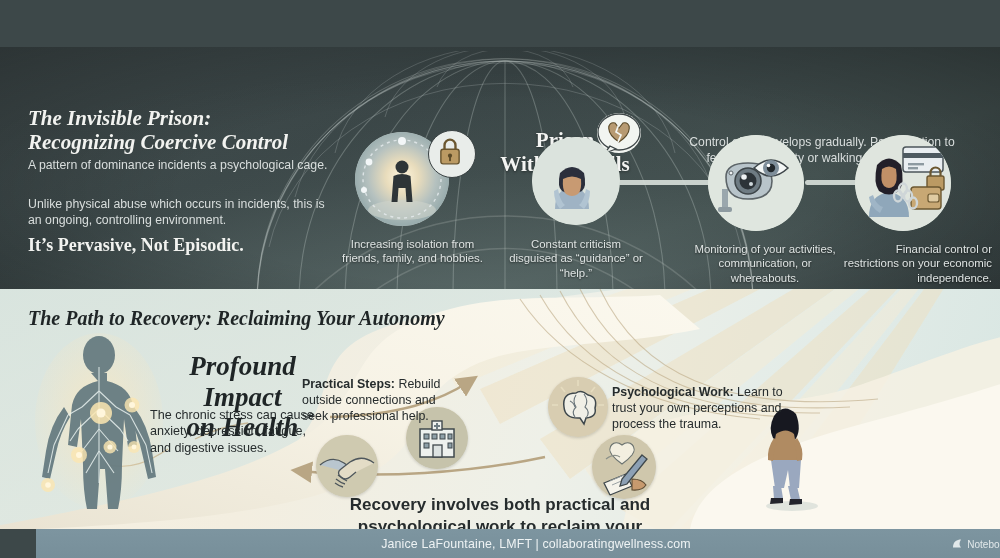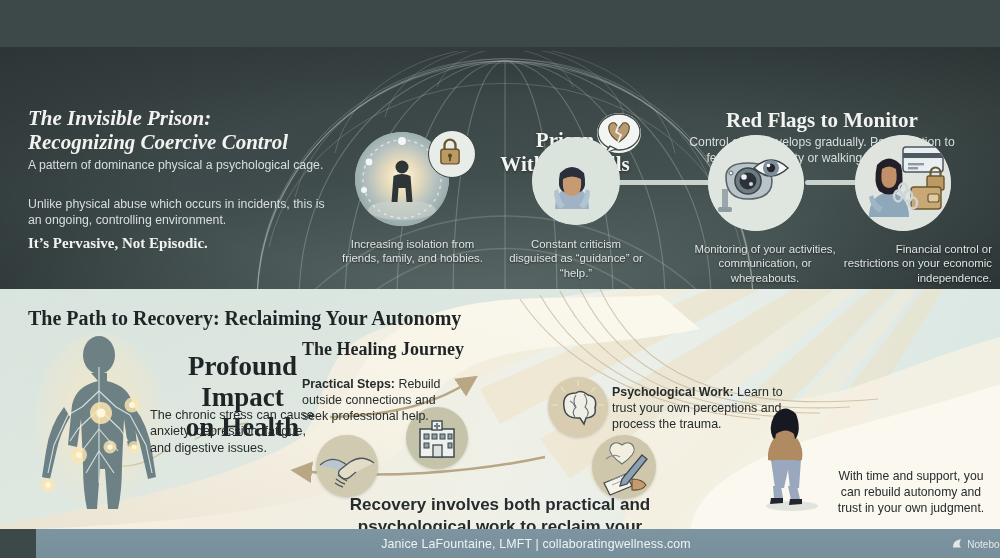--- a/index.html
+++ b/index.html
@@ -25,21 +25,21 @@
   .blk{position:absolute;}
   h2.lead{font-family:"Liberation Serif",serif;color:#f2f3f0;font-weight:700;
     margin:0;line-height:1.12;}
   p.body-dark{color:#d9dedd;margin:0;line-height:1.28;}
 
   .tl-title{left:28px;top:60px;width:310px;}
   .tl-title h2{font-size:21px;font-style:italic;}
   .tl-sub{left:28px;top:111px;width:320px;font-size:12.3px;}
   .tl-para{left:28px;top:150px;width:300px;font-size:12.3px;}
   .tl-strong{left:28px;top:188px;font-family:"Liberation Serif",serif;color:#f2f3f0;
-    font-weight:700;font-size:15px;text-align:right;}
+    font-weight:700;font-size:18px;text-align:right;}
 
   .prison-hd{left:470px;top:82px;width:190px;text-align:center;
     font-family:"Liberation Serif",serif;color:#f3f4f2;font-weight:700;font-size:21px;
     line-height:1.14;text-shadow:0 1px 3px rgba(0,0,0,.45);}
 
   .rf-title{left:662px;top:62px;width:320px;text-align:center;}
   .rf-title h2{font-size:21px;}
   .rf-sub{left:672px;top:88px;width:300px;text-align:center;font-size:12.2px;}
 
   
@@ -53,21 +53,21 @@
 
   .connector{position:absolute;height:5px;background:#d6ddd8;opacity:.92;border-radius:3px;}
 
   
   .light-panel{position:absolute;left:0;top:289px;width:1000px;height:240px;overflow:hidden;
     background:
       linear-gradient(105deg,#f6f1e2 0%,#f3eee0 28%,#eef0e8 55%,#e3ece8 78%,#d8e6e2 100%);}
   .rays{position:absolute;right:-40px;top:-150px;width:620px;height:470px;opacity:.85;}
   .path-svg{position:absolute;left:0;top:0;width:1000px;height:240px;}
 
-  h2.lead-l{font-family:"Liberation Serif",serif;color:#1f2526;font-weight:700;margin:0;line-height:1.13;}
+  h2.lead-l{font-family:"Liberation Serif",serif;color:#1f2526;font-weight:700;margin:0;line-height:1.13;font-style:italic;}
   p.body-l{color:#262c2d;margin:0;line-height:1.3;}
 
   .pr-title{left:28px;top:18px;font-size:20px;}
   .pi-title{left:150px;top:62px;width:185px;font-size:18px;text-align:center;}
   .pi-body{left:150px;top:118px;width:175px;font-size:12.6px;}
 
   .hj-title{left:302px;top:50px;font-size:18px;}
   .ps-body{left:302px;top:87px;width:160px;font-size:12.4px;}
   .pw-body{left:612px;top:95px;width:185px;font-size:12.4px;}
   .lead-in{font-weight:700;}
@@ -122,32 +122,29 @@
         <path d="M10 300 C 120 120, 380 120, 492 300"></path>
         <path d="M30 340 C 140 150, 360 150, 470 340"></path>
       </g>
     </svg>
     <div class="vign"></div>
 
     <div class="blk tl-title">
       <h2 class="lead"><span>The Invisible Prison:</span><br>
       <span>Recognizing Coercive Control</span></h2>
     </div>
-    <p class="blk body-dark tl-sub">A pattern of dominance physical a psychological cage.</p>
+    <p class="blk body-dark tl-sub">A pattern of dominance incidents a psychological cage.</p>
     <p class="blk body-dark tl-para">Unlike physical abuse which occurs in incidents, this is an ongoing, controlling environment.</p>
     <div class="blk tl-strong">It’s Pervasive, Not Episodic.</div>
 
     <div class="blk prison-hd">
       <span>Prison</span><br>
       <span>Without Walls</span>
     </div>
 
-    <div class="blk rf-title">
-      <h2 class="lead">Red Flags to Monitor</h2>
-    </div>
     <p class="blk body-dark rf-sub">Control often develops gradually. Pay attention to feelings of anxiety or walking on eggshells.</p>
 
     <div class="connector" style="left:612px;top:133px;width:110px;"></div>
     <div class="connector" style="left:805px;top:133px;width:55px;"></div>
 
     <div class="node">
       <div class="disc disc-iso" style="left:355px;top:85px;width:94px;height:94px;">
         <svg viewBox="0 0 94 94" width="94" height="94">
           <defs>
               <radialGradient id="glow1" cx="50%" cy="48%" r="50%">
@@ -449,35 +446,33 @@
     </div>
 
     <h2 class="blk lead-l pr-title">The Path to Recovery: Reclaiming Your Autonomy</h2>
 
     <div class="blk pi-title">
       <h2 class="lead-l"><span>Profound Impact</span><br>
       <span>on Health</span></h2>
     </div>
     <p class="blk body-l pi-body">The chronic stress can cause anxiety, depression, fatigue, and digestive issues.</p>
 
-    <h2 class="blk lead-l hj-title">The Healing Journey</h2>
 
     <p class="blk body-l ps-body">
       <span class="lead-in">Practical Steps:</span>
       <span>Rebuild outside connections and seek professional help.</span>
     </p>
 
     <p class="blk body-l pw-body">
       <span class="lead-in">Psychological Work:</span>
       <span>Learn to trust your own perceptions and process the trauma.</span>
     </p>
 
     <p class="blk body-l mid-cap">Recovery involves both practical and psychological work to reclaim your sense of self.</p>
 
-    <p class="blk body-l rp-body">With time and support, you can rebuild autonomy and trust in your own judgment.</p>
   </div>
 
   <div class="footer">
     <div class="footer-txt">Janice LaFountaine, LMFT |  collaboratingwellness.com</div>
     <div class="brand">
       <svg width="11" height="11" viewBox="0 0 11 11">
         <path d="M1 9 C 1 3, 5 1, 9 1 C 7 4, 7 7, 9 9 C 6 9, 3 9, 1 9z" fill="#e9eff0"></path>
       </svg>
       <span>NotebookLM</span>
     </div>

